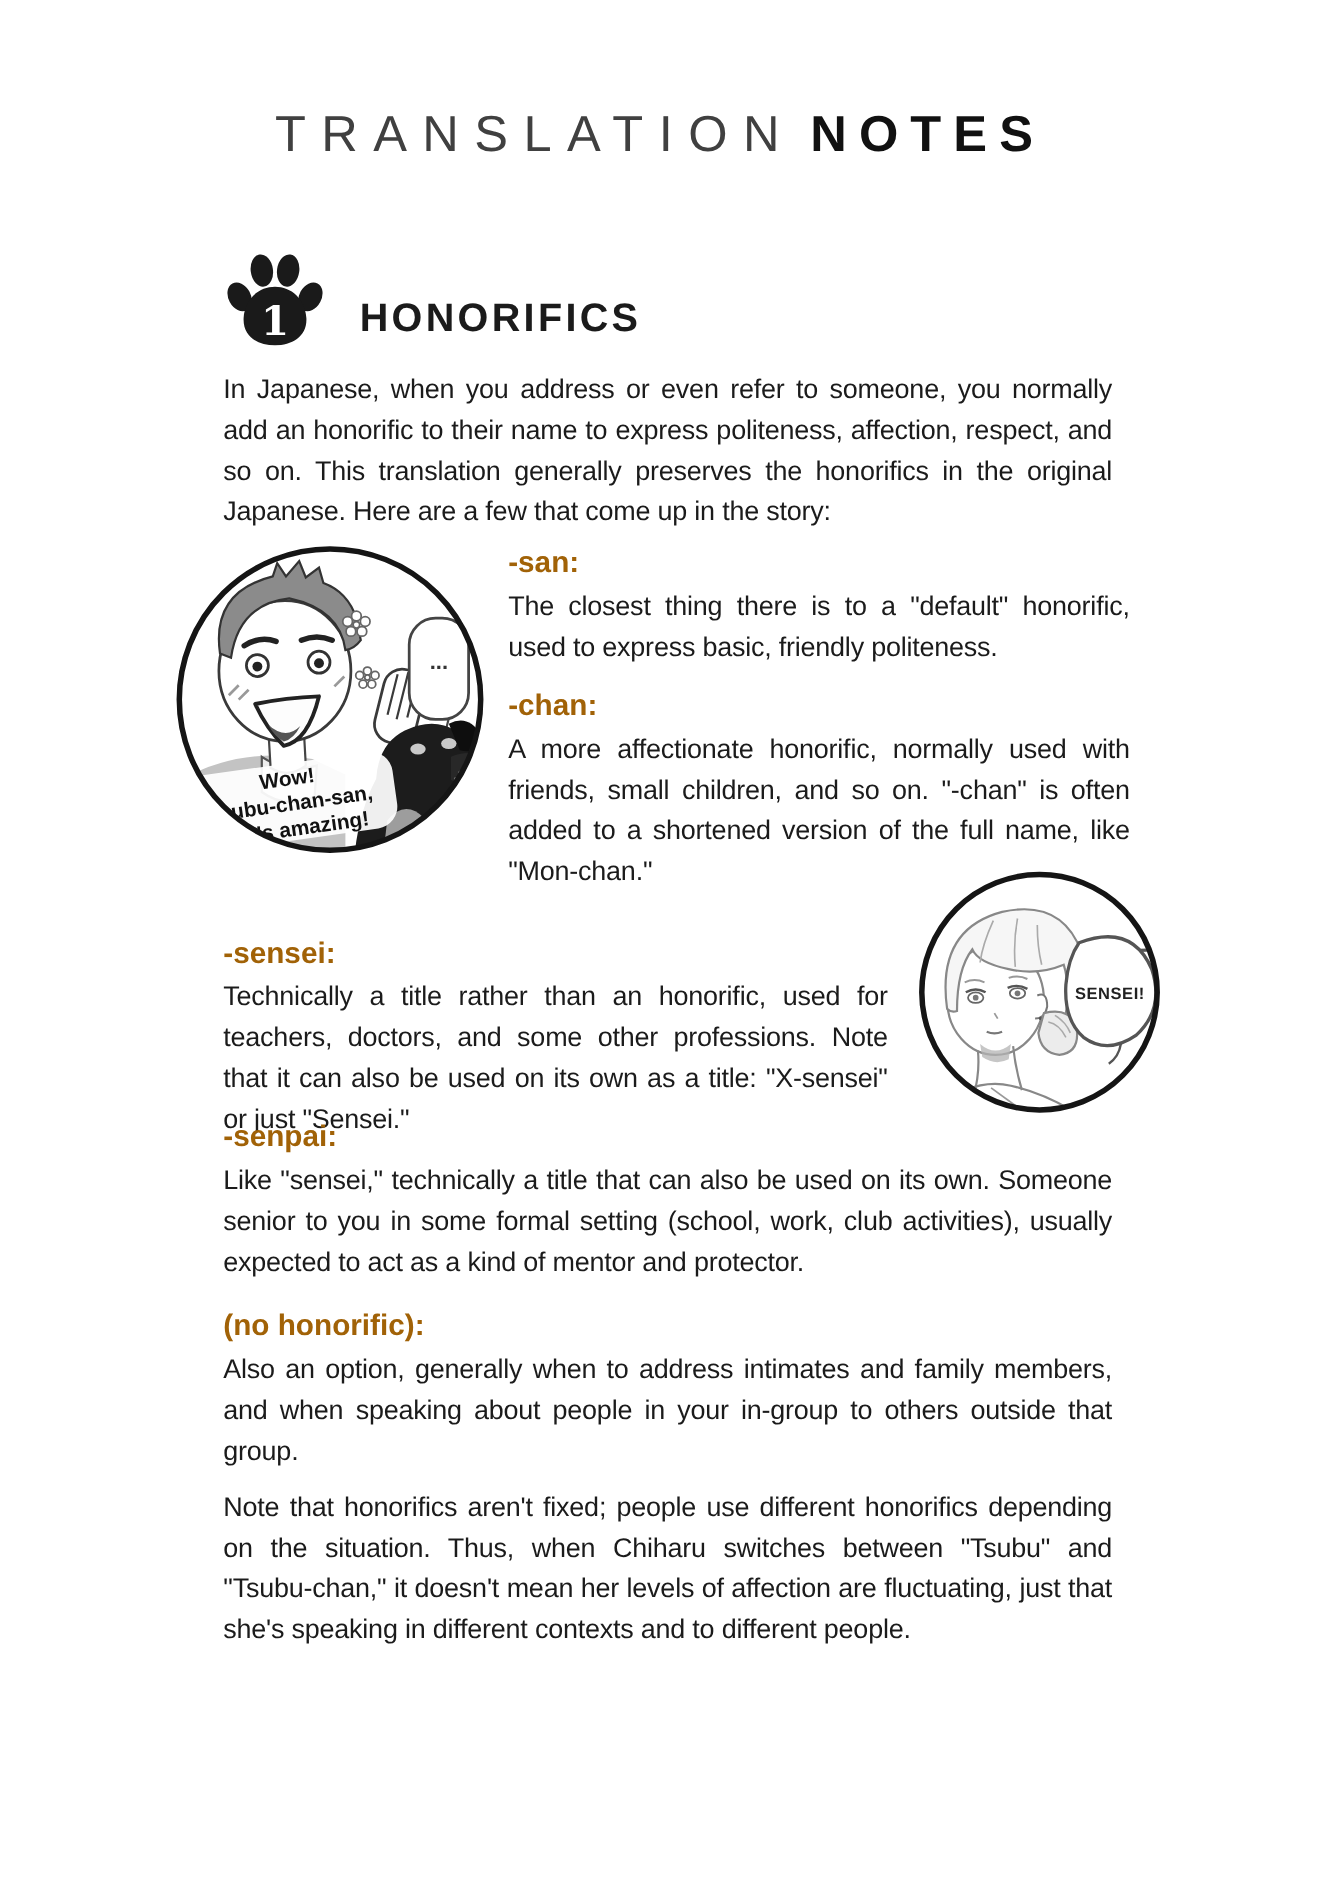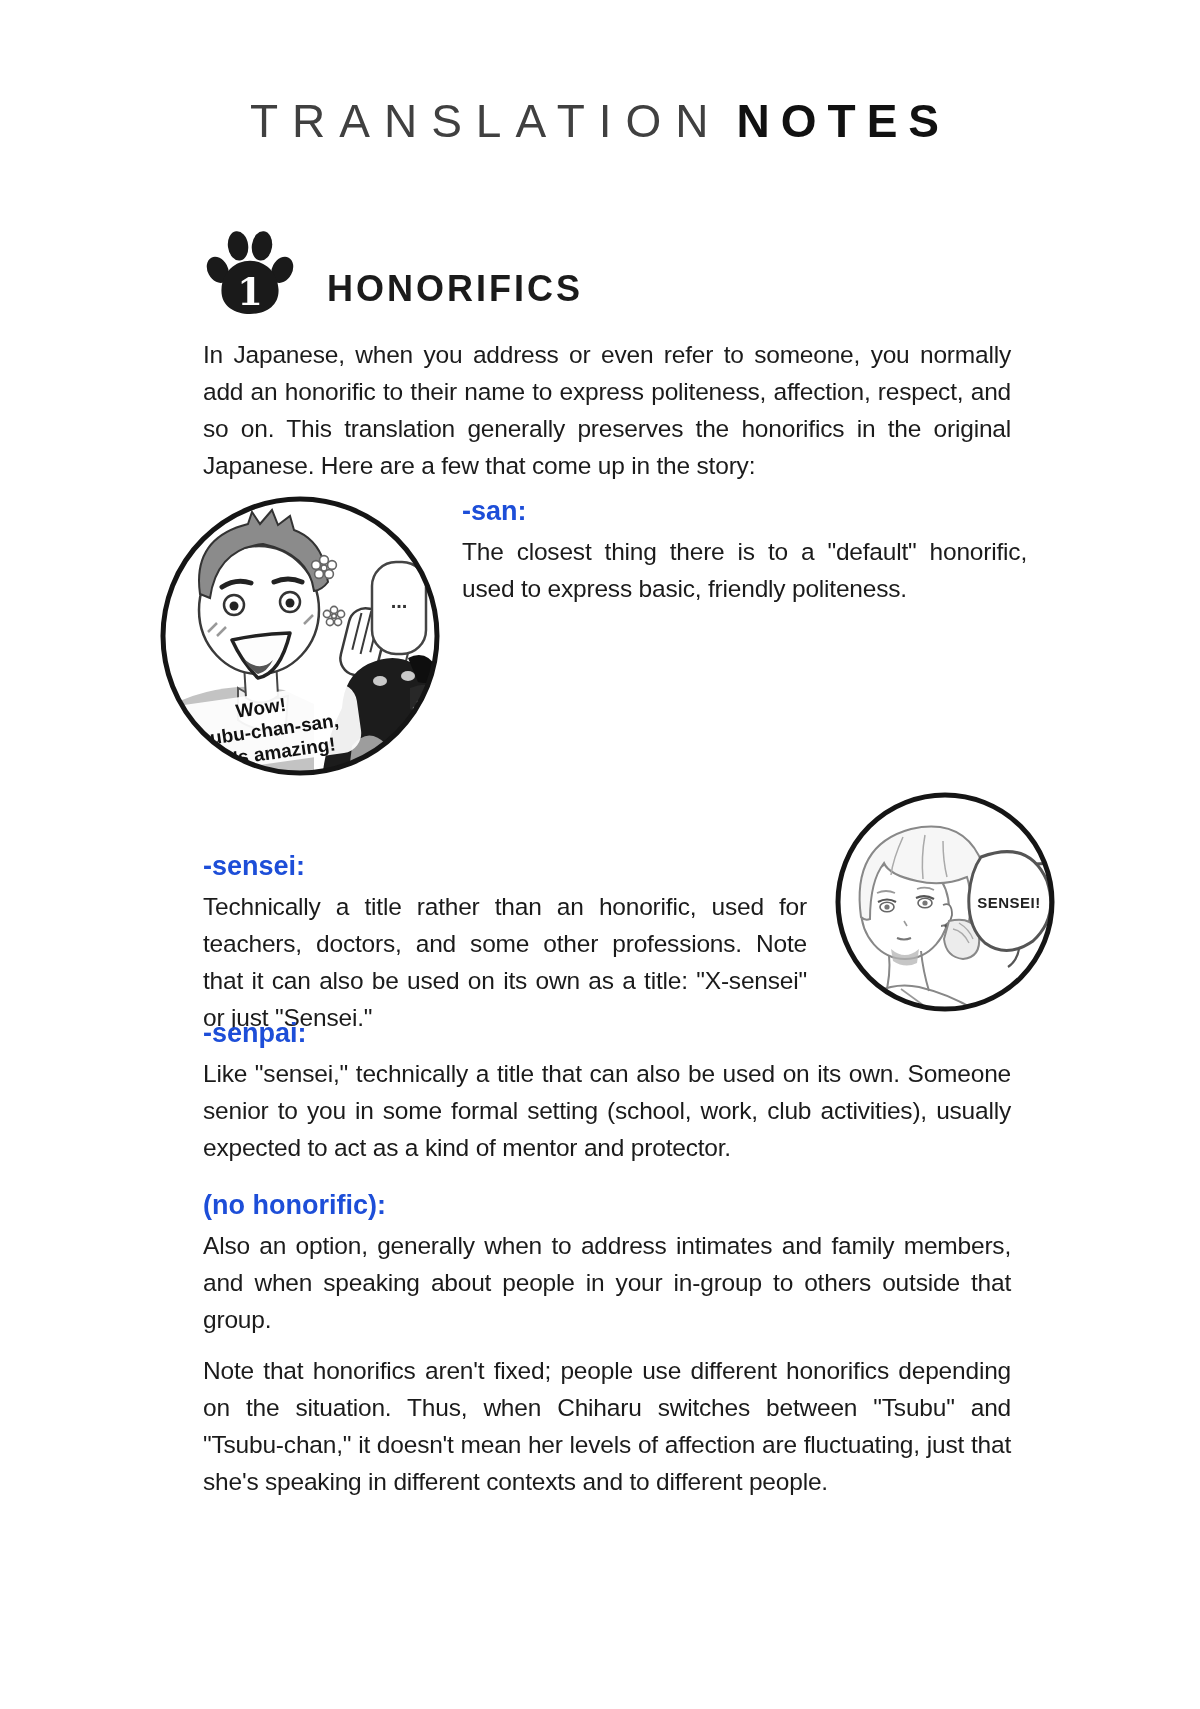--- a/index.html
+++ b/index.html
@@ -61,21 +61,21 @@
     color: #1b1b1b;
   }
   .body-text p { margin: 0; }
   .term {
     font-size: 27px;
     font-weight: bold;
     line-height: 34px;
     text-align: left;
     letter-spacing: 0;
     margin: 0 0 5px 0;
-    color: #1d4ed8;
+    color: #a16207;
   }
 
   .intro-block     { position: absolute; left: 203px; top: 336px;  width: 808px; }
   .sanchan-block   { position: absolute; left: 462px; top: 494px;  width: 565px; }
   .chan-entry      { margin-top: 17px; }
   .sensei-block    { position: absolute; left: 203px; top: 805px;  width: 604px; margin-top: 44px; }
   .senpai-block    { position: absolute; left: 203px; top: 1016px; width: 808px; }
   .nohon-block     { position: absolute; left: 203px; top: 1188px; width: 808px; }
   .closing-block   { position: absolute; left: 203px; top: 1352px; width: 808px; }
 
@@ -193,20 +193,22 @@
       <circle cx="144" cy="144" r="137" fill="none" stroke="#151515" stroke-width="5"></circle>
     </svg>
   </div>
 
   <div class="sanchan-block body-text">
     <div>
       <div class="term">-san:</div>
       <p>The closest thing there is to a "default" honorific, used to express basic, friendly politeness.</p>
     </div>
     <div class="chan-entry">
+      <div class="term">-chan:</div>
+      <p>A more affectionate honorific, normally used with friends, small children, and so on. "-chan" is often added to a shortened version of the full name, like "Mon-chan."</p>
     </div>
   </div>
 
   <div class="sensei-block body-text">
     <div class="term">-sensei:</div>
     <p>Technically a title rather than an honorific, used for teachers, doctors, and some other professions. Note that it can also be used on its own as a title: "X-sensei" or just "Sensei."</p>
   </div>
 
   <div class="figure-right">
     <svg viewBox="0 0 228 226" width="228" height="226" xmlns="http://www.w3.org/2000/svg">

